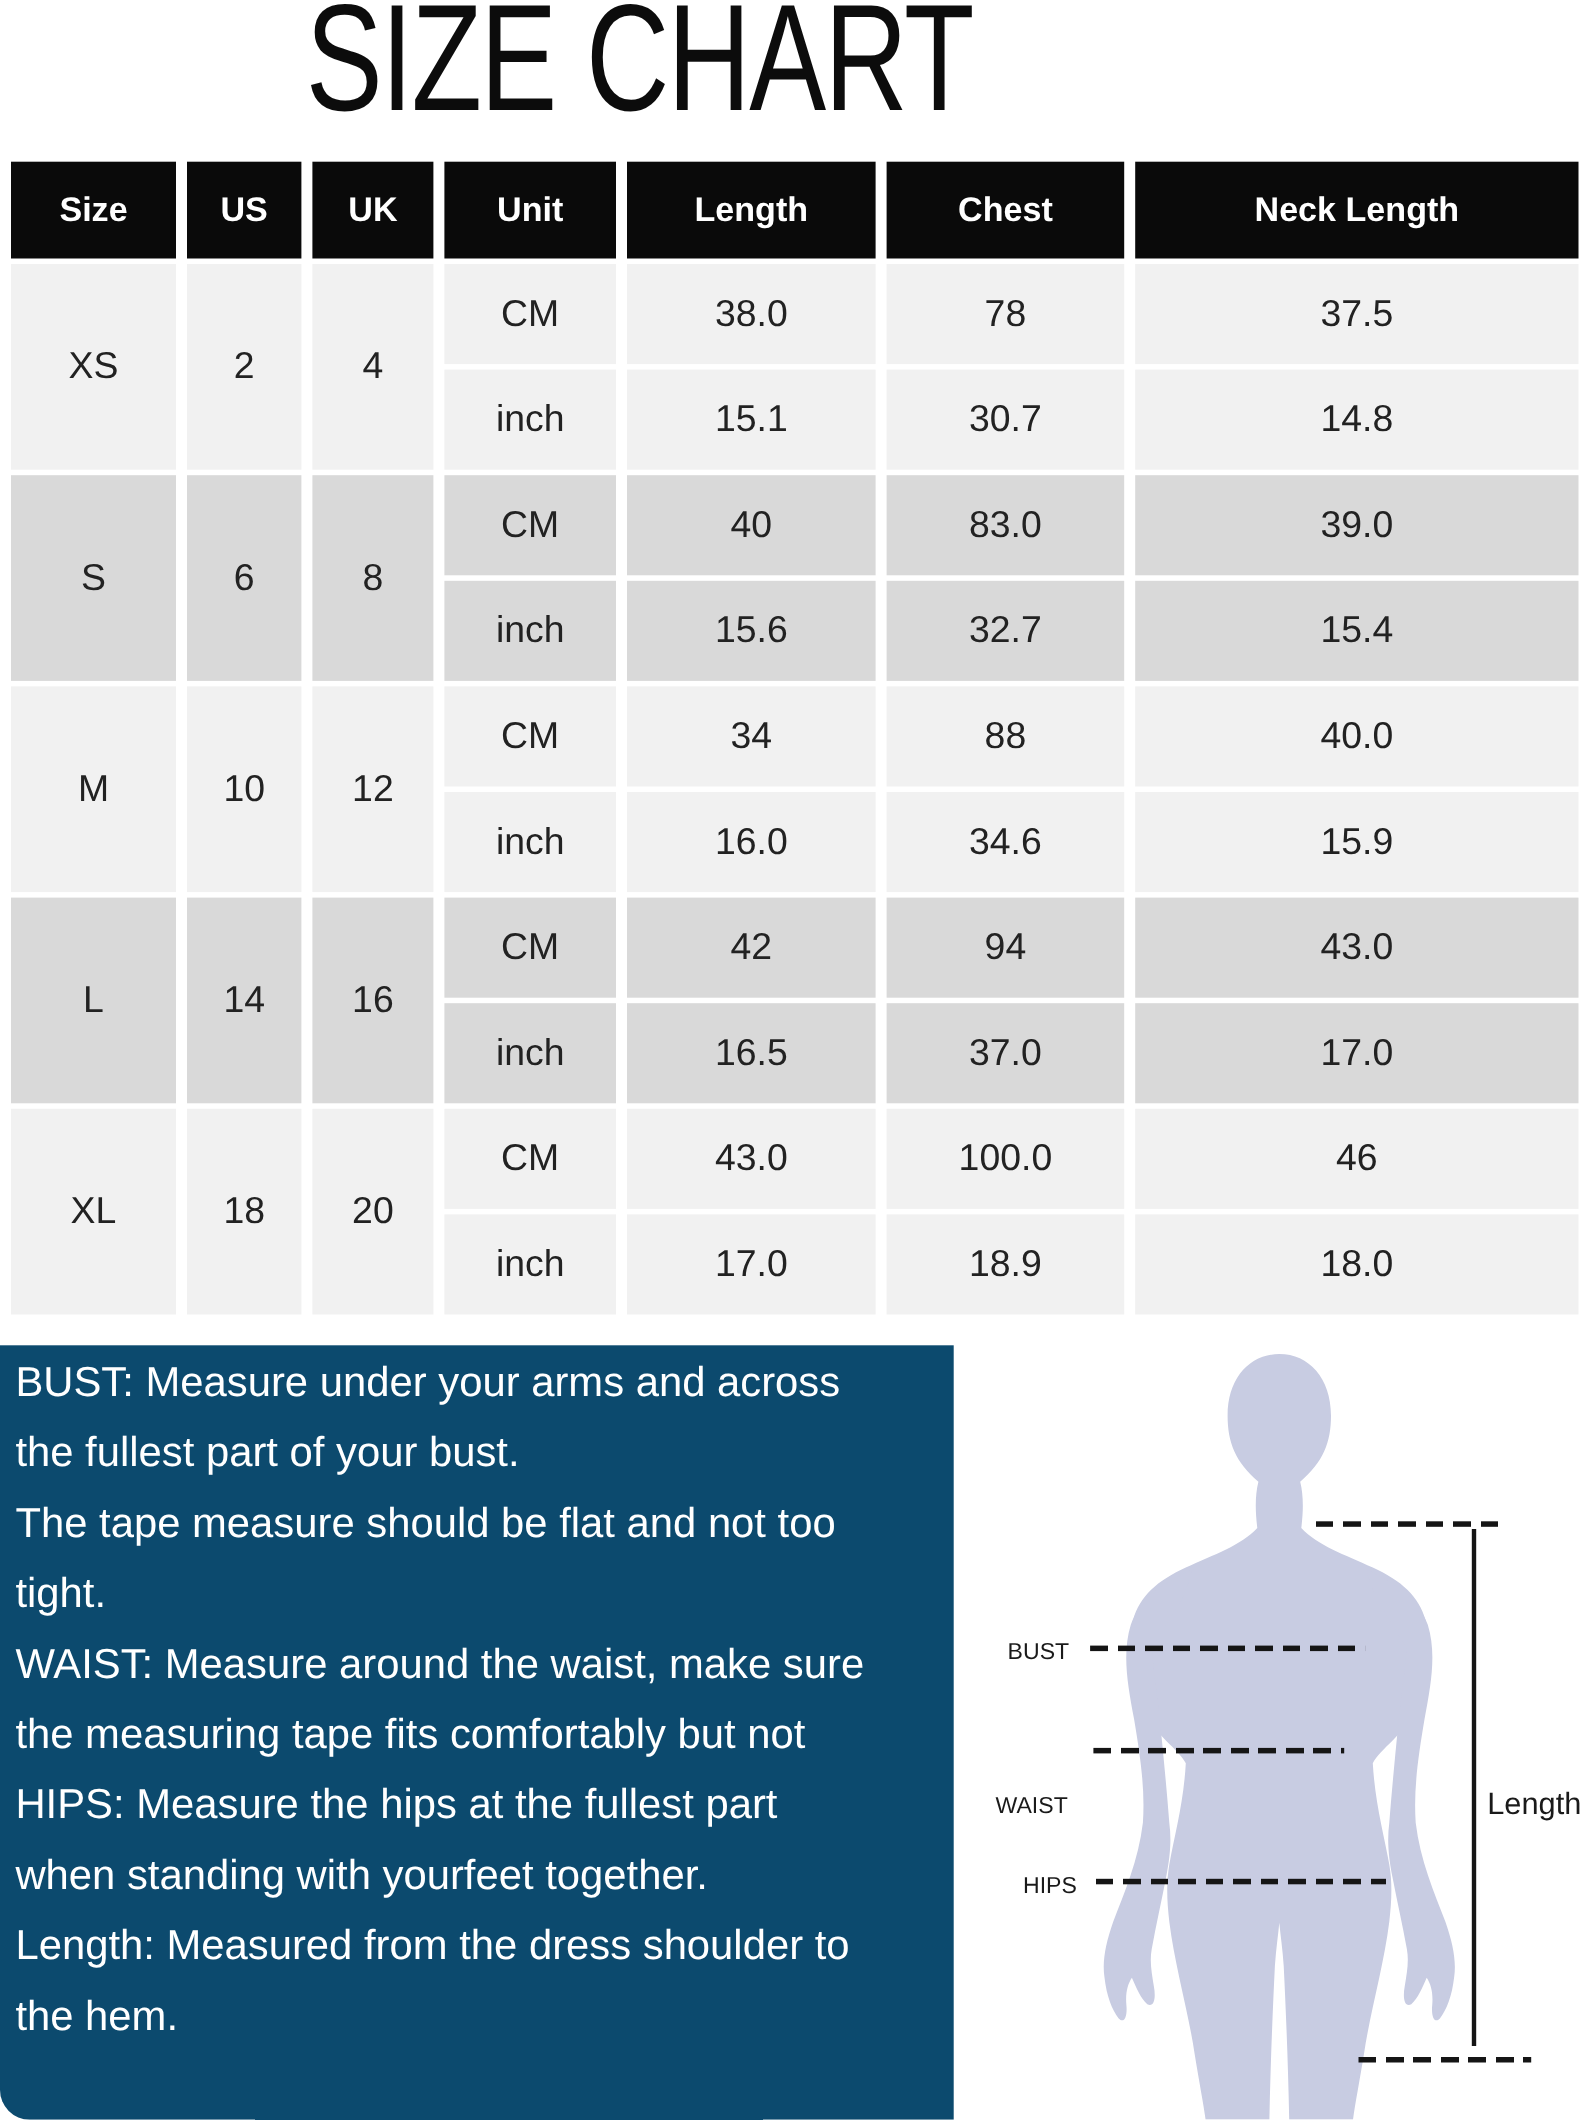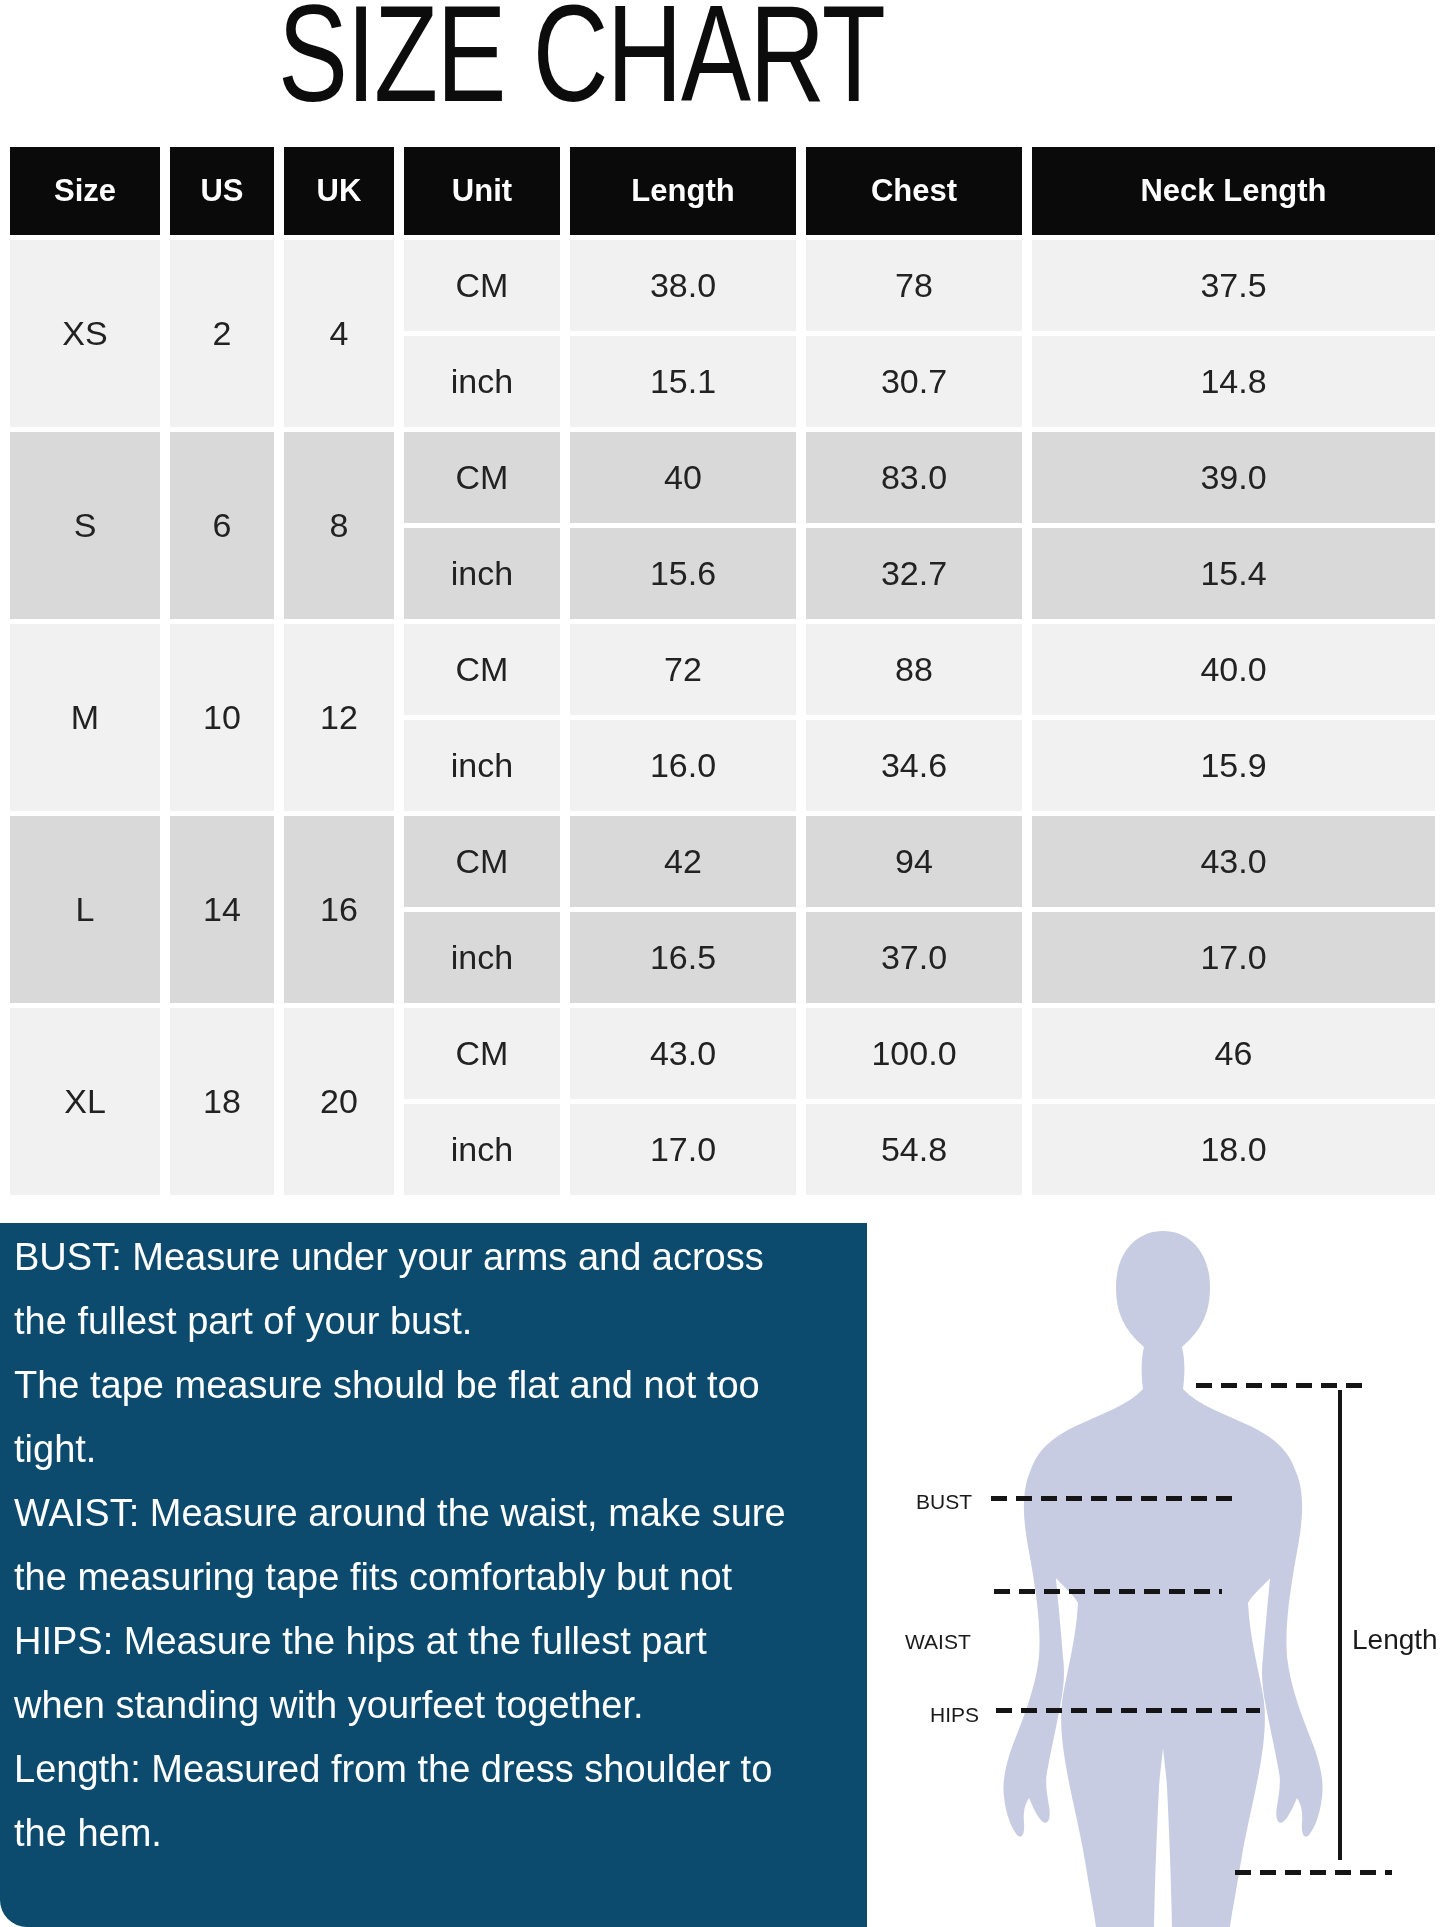--- a/index.html
+++ b/index.html
@@ -130,21 +130,21 @@
           <td>inch</td>
           <td>15.6</td>
           <td>32.7</td>
           <td>15.4</td>
         </tr>
         <tr class="g-light">
           <td rowspan="2">M</td>
           <td rowspan="2">10</td>
           <td rowspan="2">12</td>
           <td>CM</td>
-          <td>72</td>
+          <td>34</td>
           <td>88</td>
           <td>40.0</td>
         </tr>
         <tr class="g-light">
           <td>inch</td>
           <td>16.0</td>
           <td>34.6</td>
           <td>15.9</td>
         </tr>
         <tr class="g-dark">
@@ -167,21 +167,21 @@
           <td rowspan="2">18</td>
           <td rowspan="2">20</td>
           <td>CM</td>
           <td>43.0</td>
           <td>100.0</td>
           <td>46</td>
         </tr>
         <tr class="g-light">
           <td>inch</td>
           <td>17.0</td>
-          <td>54.8</td>
+          <td>18.9</td>
           <td>18.0</td>
         </tr>
       </tbody>
   </table>
 
   <div class="bottom">
 
     <div class="instructions">
       <div class="iline">BUST: Measure under your arms and across</div>
       <div class="iline">the fullest part of your bust.</div>

